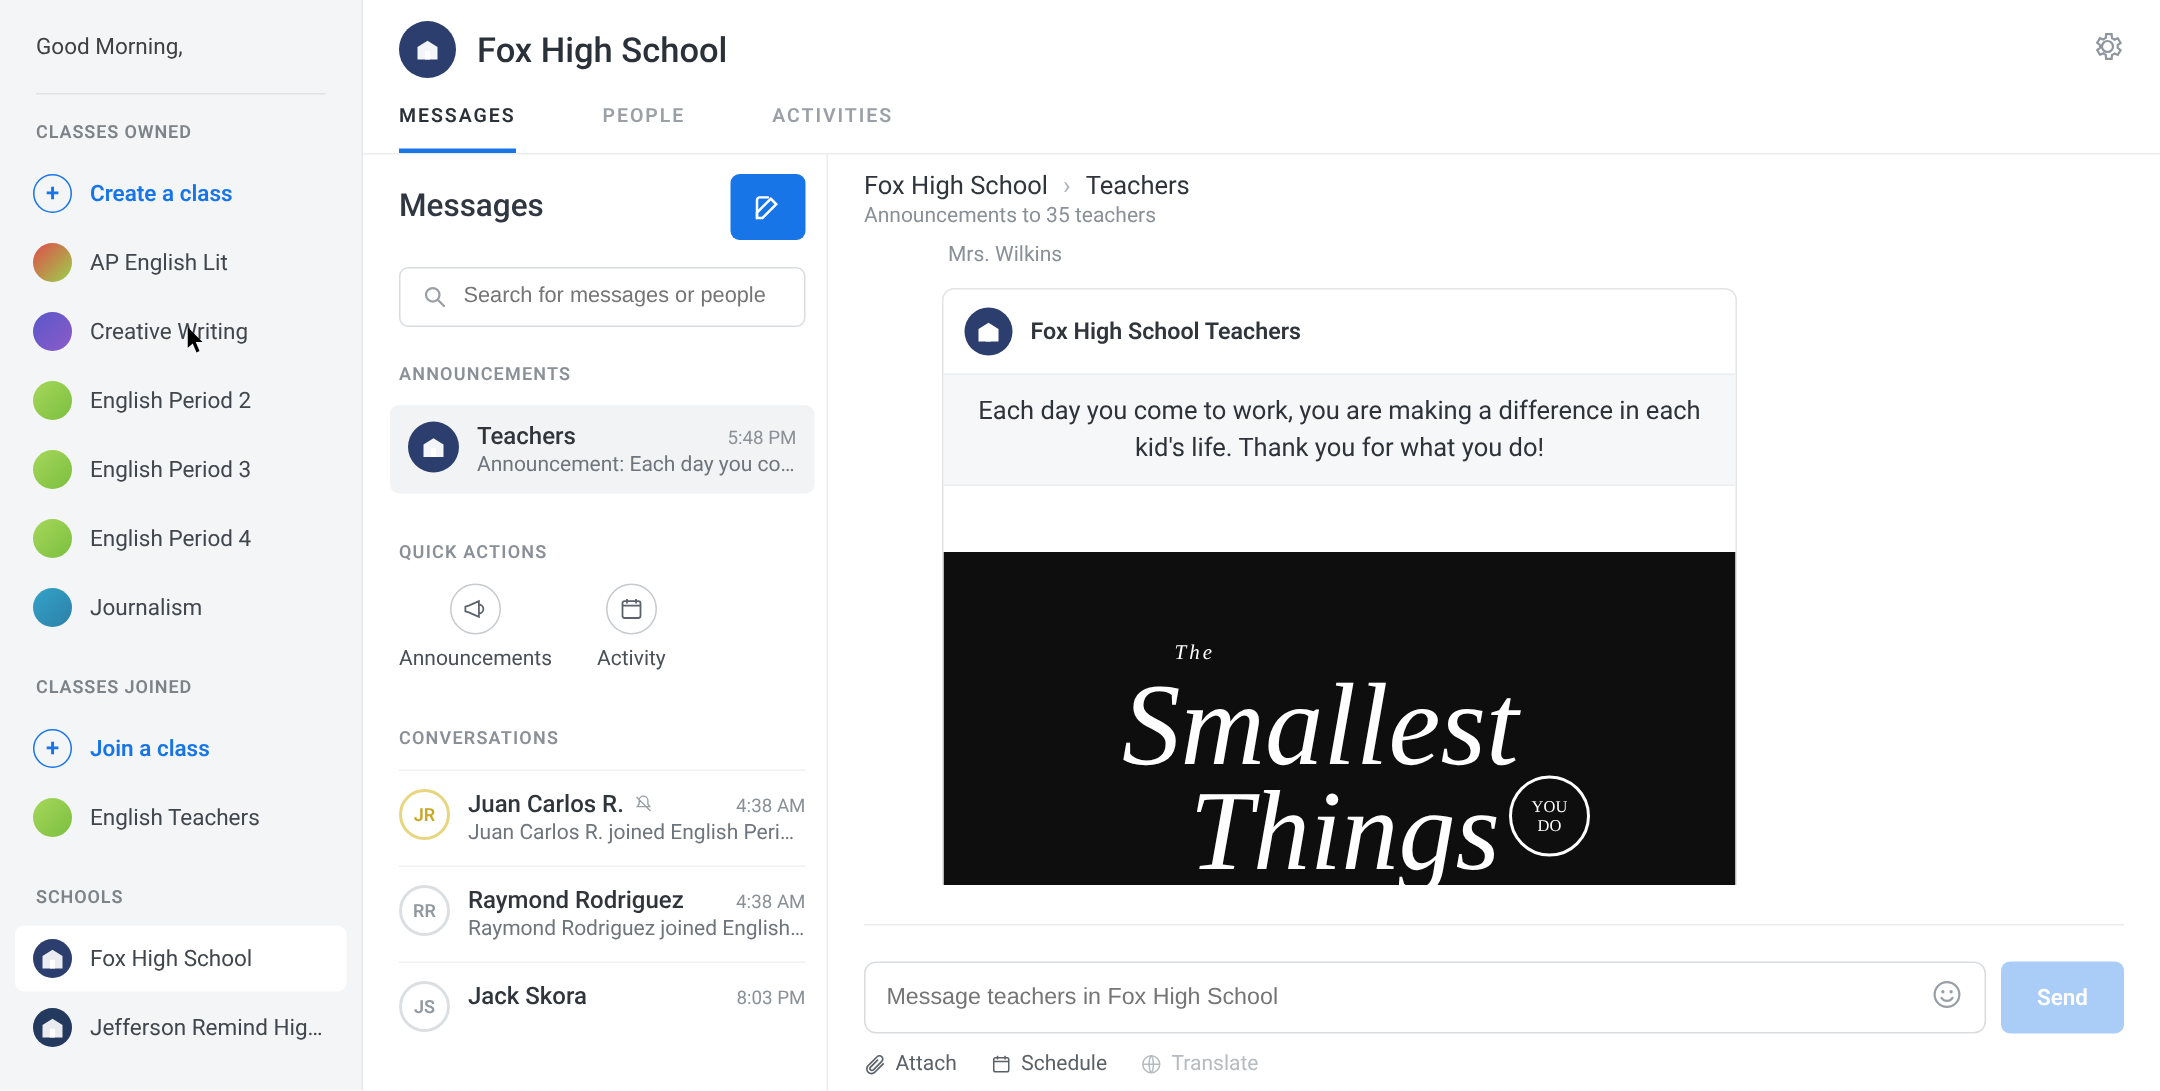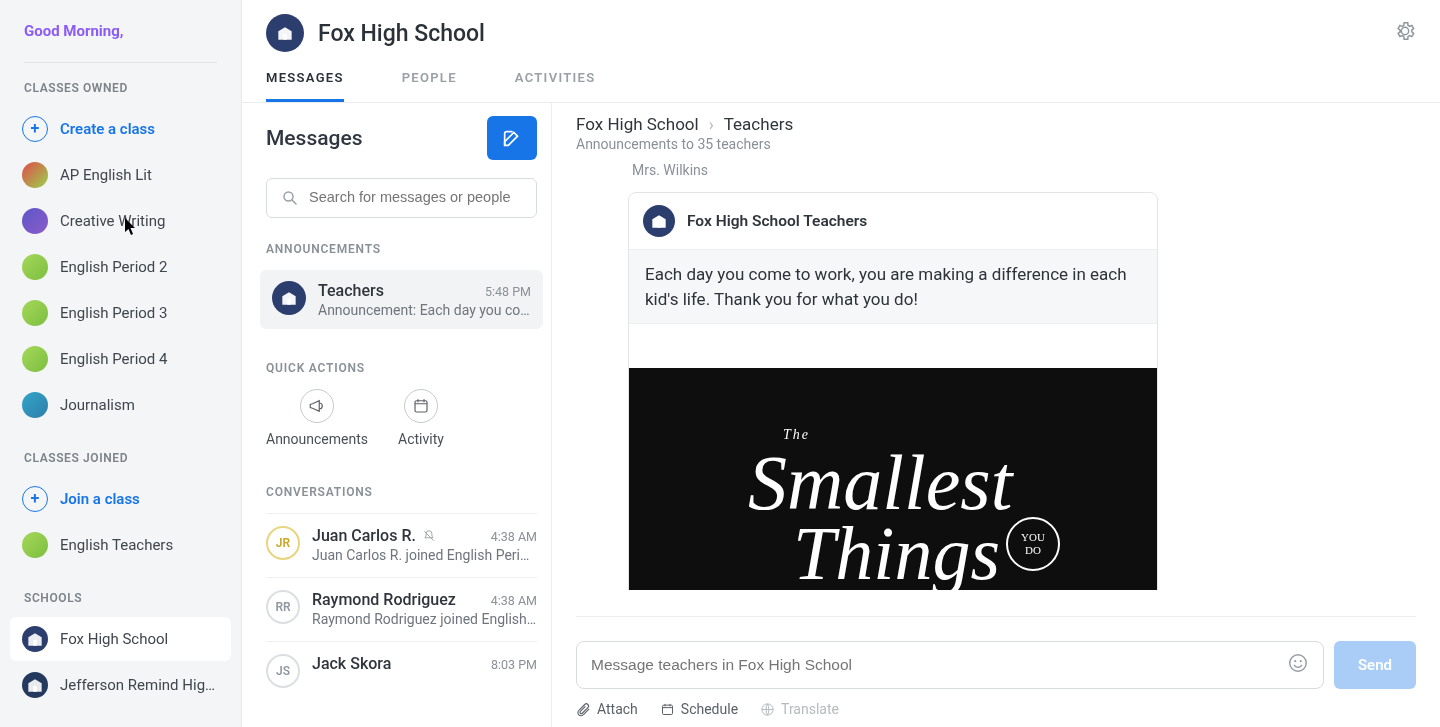--- a/index.html
+++ b/index.html
@@ -12,21 +12,21 @@
     background: #f4f5f6;
     height: 100%;
     padding: 22px 0 0 0;
     overflow-y: auto;
     border-right: 1px solid #e6e8ea;
     flex-shrink: 0;
   }
   .greeting {
     padding: 0 24px 16px 24px;
   }
-  .greeting-line1 { font-size: 15px; color: #8b5cf6; font-weight: bold; }
+  .greeting-line1 { font-size: 15px; color: #404040; }
   .greeting-line2 { font-size: 21px; font-weight: 600; color: #2c3239; display: flex; align-items: center; gap: 4px; }
   .chev-down-small { width: 12px; height: 12px; }
   .side-divider {
     height: 1px; background: #e0e2e4; margin: 6px 24px 18px 24px;
   }
   .side-section-title {
     font-size: 12px; letter-spacing: 0.6px; color: #7c8389; font-weight: 600;
     padding: 0 24px 12px 24px; text-transform: uppercase;
   }
   .side-item {
@@ -155,20 +155,21 @@
     flex:1; overflow-y:auto; padding: 0 24px;
   }
   .sender-name {
     font-size:14px; color:#8a9097; margin-left:56px; margin-bottom:14px;
   }
   .bubble-wrap { display:flex; gap:0; position:relative; margin-left:52px;}
   .bubble {
     max-width: 530px;
     border:1px solid #e2e4e6; border-radius:8px; overflow:hidden;
     background:#fff;
+    text-align:center;
   }
   .bubble-header {
     display:flex; align-items:center; gap:12px;
     padding:12px 14px;
   }
   .bubble-header .bub-avatar {
     width:32px; height:32px; border-radius:50%; background:#2c3e6e;
     display:flex; align-items:center; justify-content:center;
   }
   .bubble-title { font-size:15.5px; font-weight:600; color:#30353c; }

